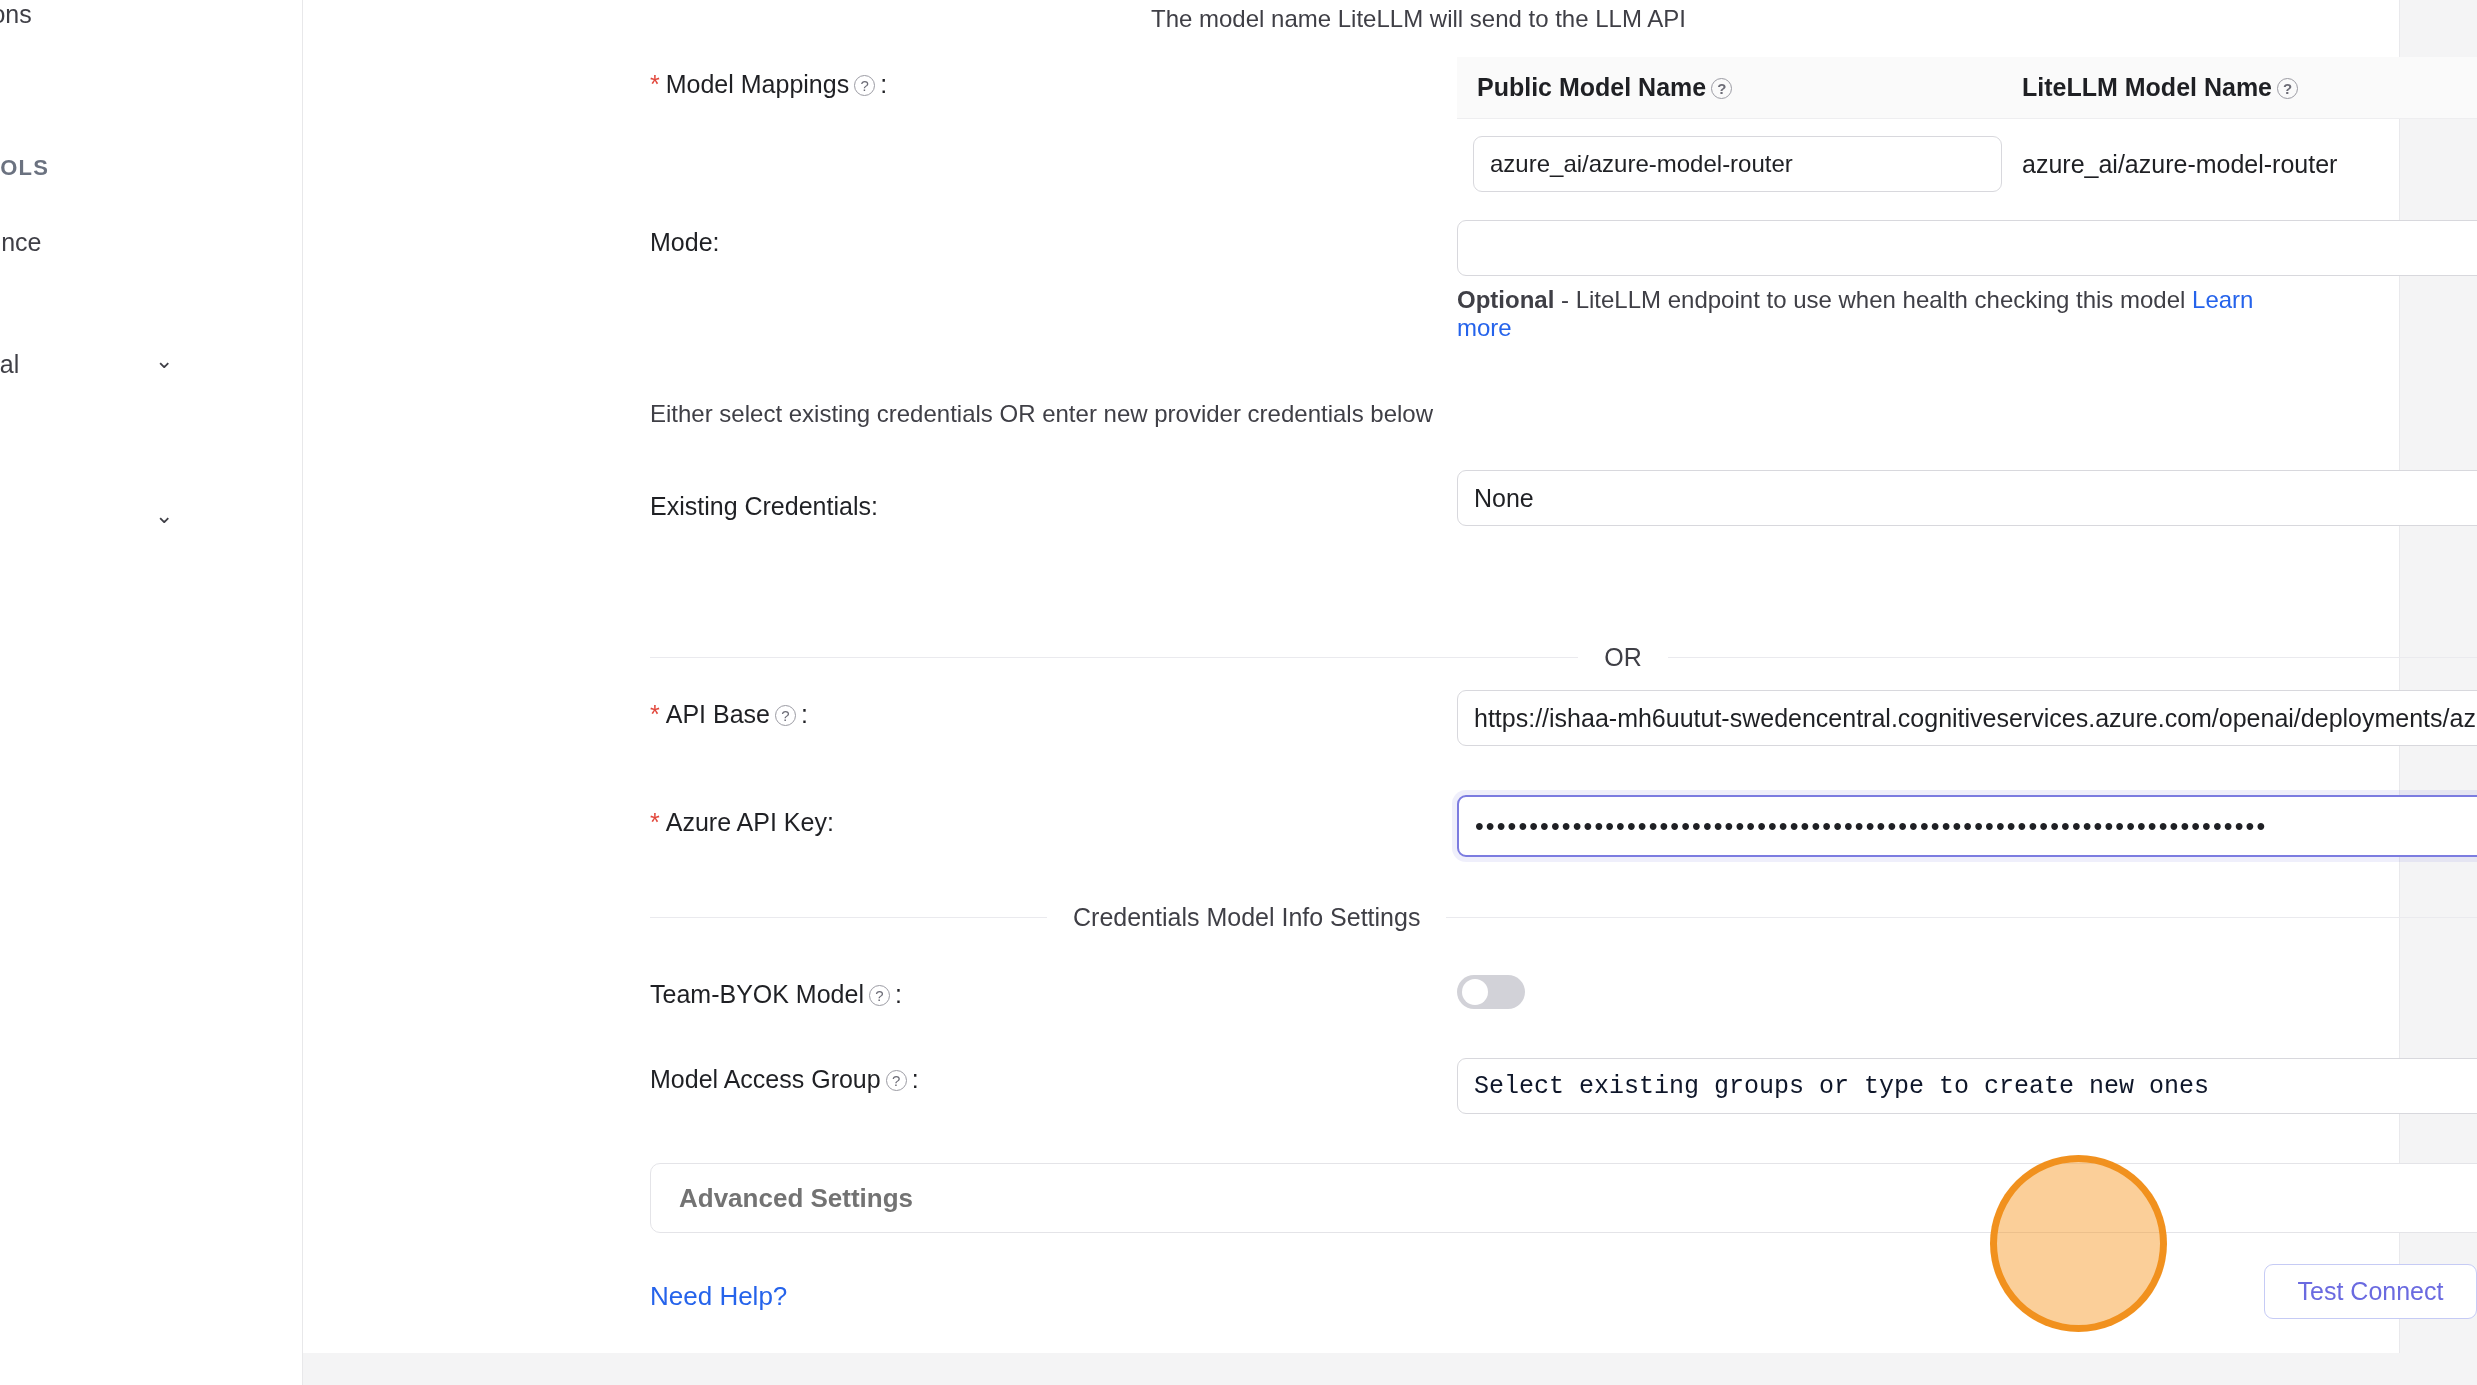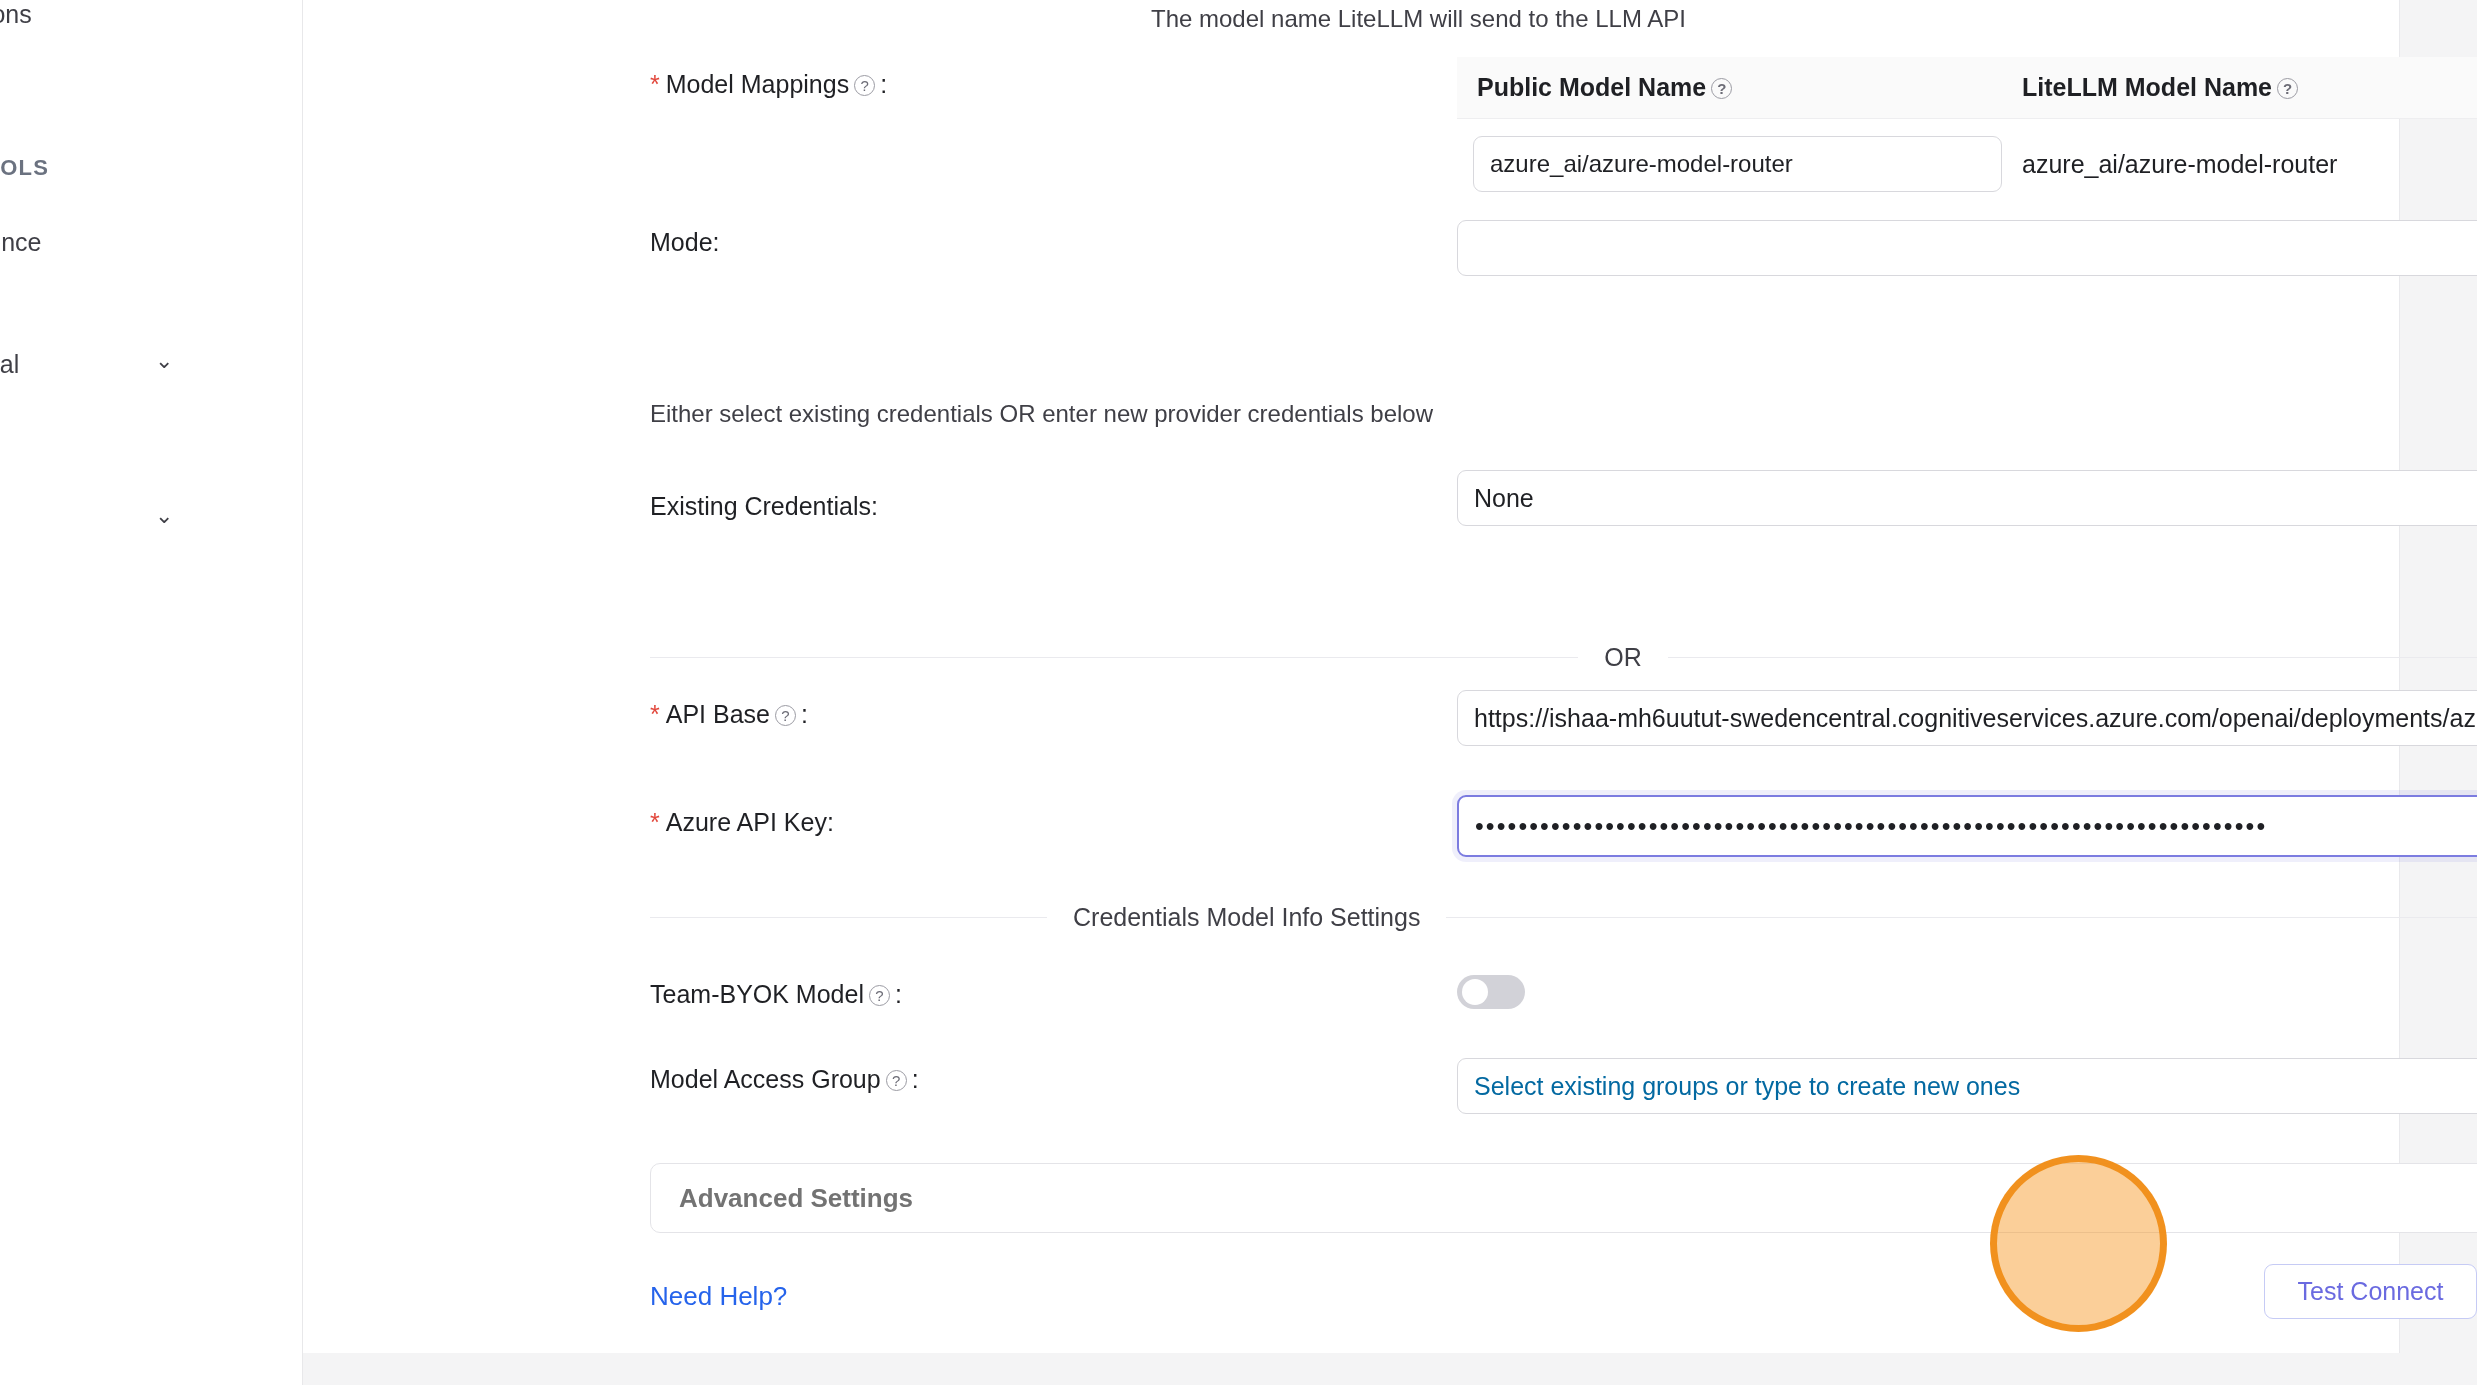--- a/index.html
+++ b/index.html
@@ -140,21 +140,21 @@
     border: 1px solid #d8d8dd;
     border-radius: 9px;
     background: #fff;
     display: flex;
     align-items: center;
     padding: 0 16px;
     font-size: 25px;
     color: #1f2024;
   }
   .field.wide { width: 1150px; }
-  .field .ph { color: #0369a1; }
+  .field .ph { color: #0f172a; font-family: Liberation Mono, monospace; }
   .api-base-field {
     overflow: hidden;
     white-space: nowrap;
   }
   .focus-field {
     border: 2px solid #7c7ce0 !important;
     box-shadow: 0 0 0 5px rgba(124,124,224,0.12);
     height: 62px;
   }
   .dots {
@@ -293,20 +293,23 @@
       </div>
     </div>
 
     <div class="lbl" style="left:347px; top:228px;">
       <span>Mode</span>:
     </div>
     <div class="field" style="top:220px;">
       <span class="ph"></span>
 
     </div>
+    <div class="muted-note" style="left:1154px; top:286px; width:820px;">
+      <b>Optional</b><span> - LiteLLM endpoint to use when health checking this model </span><span class="link">Learn more</span>
+    </div>
 
     <div class="muted-note" style="left:347px; top:400px;">Either select existing credentials OR enter new provider credentials below</div>
 
     <div class="lbl" style="left:347px; top:492px;">
       <span>Existing Credentials</span>:
     </div>
     <div class="field" style="top:470px;">
       <span>None</span>
 
     </div>

